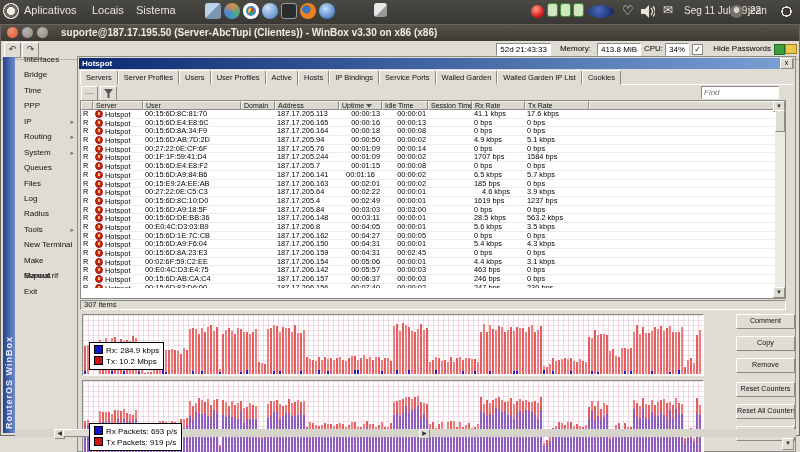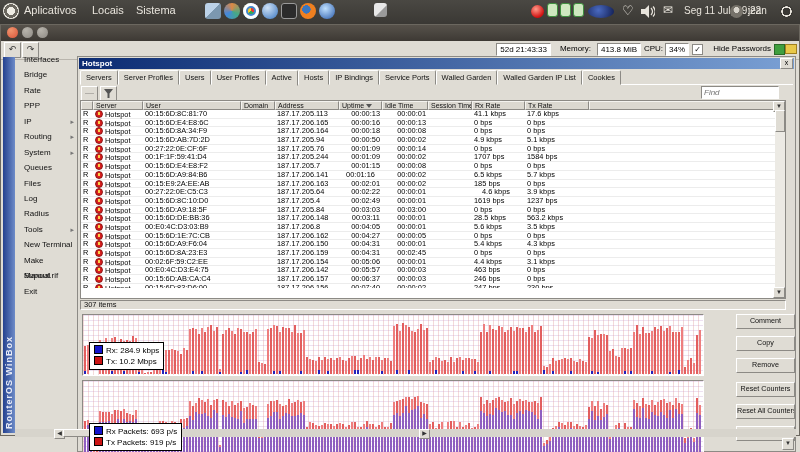--- a/index.html
+++ b/index.html
@@ -104,20 +104,21 @@
     <div class="panel-ico round" style="left:730px;width:13px;height:13px;top:5px;background:radial-gradient(circle at 50% 38%,#d8d4cc 28%,#76726a 30%);"></div>
     <span id="user-name">jean</span>
     <div class="panel-ico round" style="left:780px;width:13px;height:13px;top:5px;background:radial-gradient(circle,#3a3834 40%,#e8e4dc 42% 55%,#3a3834 57%);"></div>
   </div>
 
   <div id="winbox">
     <div id="titlebar">
       <div class="wbtn" style="left:6px;background:radial-gradient(circle at 35% 30%,#f0956e,#d9543a);"></div>
       <div class="wbtn" style="left:21px;background:radial-gradient(circle at 35% 30%,#b8b4ac,#8e8a84);"></div>
       <div class="wbtn" style="left:36px;background:radial-gradient(circle at 35% 30%,#b8b4ac,#8e8a84);"></div>
+      <span id="win-title">suporte@187.17.195.50 (Server-AbcTupi (Clientes)) - WinBox v3.30 on x86 (x86)</span>
     </div>
 
     <div id="wtoolbar">
       <div class="tbtn" style="left:3px;">↶</div>
       <div class="tbtn" style="left:21px;">↷</div>
       <div class="statbox sunken" style="right:248px;">52d 21:43:33</div>
       <span class="statlbl" style="right:208px;">Memory:</span>
       <div class="statbox sunken" style="right:158px;">413.8 MiB</div>
       <span class="statlbl" style="right:136px;">CPU:</span>
       <div class="statbox sunken" style="right:110px;">34%</div>
@@ -127,21 +128,21 @@
       <div style="position:absolute;right:2px;top:3px;width:10px;height:8px;background:#e8c84a;border:1px solid #a08020;"></div>
     </div>
 
     <div id="brand-strip">
       <span>RouterOS WinBox</span>
     </div>
 
     <div id="sidebar">
         <div class="side-item">Interfaces</div>
         <div class="side-item">Bridge</div>
-        <div class="side-item">Rate</div>
+        <div class="side-item">Time</div>
         <div class="side-item">PPP</div>
         <div class="side-item">IP<span class="sub">▸</span></div>
         <div class="side-item">Routing<span class="sub">▸</span></div>
         <div class="side-item">System<span class="sub">▸</span></div>
         <div class="side-item">Queues</div>
         <div class="side-item">Files</div>
         <div class="side-item">Log</div>
         <div class="side-item">Radius</div>
         <div class="side-item">Tools<span class="sub">▸</span></div>
         <div class="side-item">New Terminal</div>

